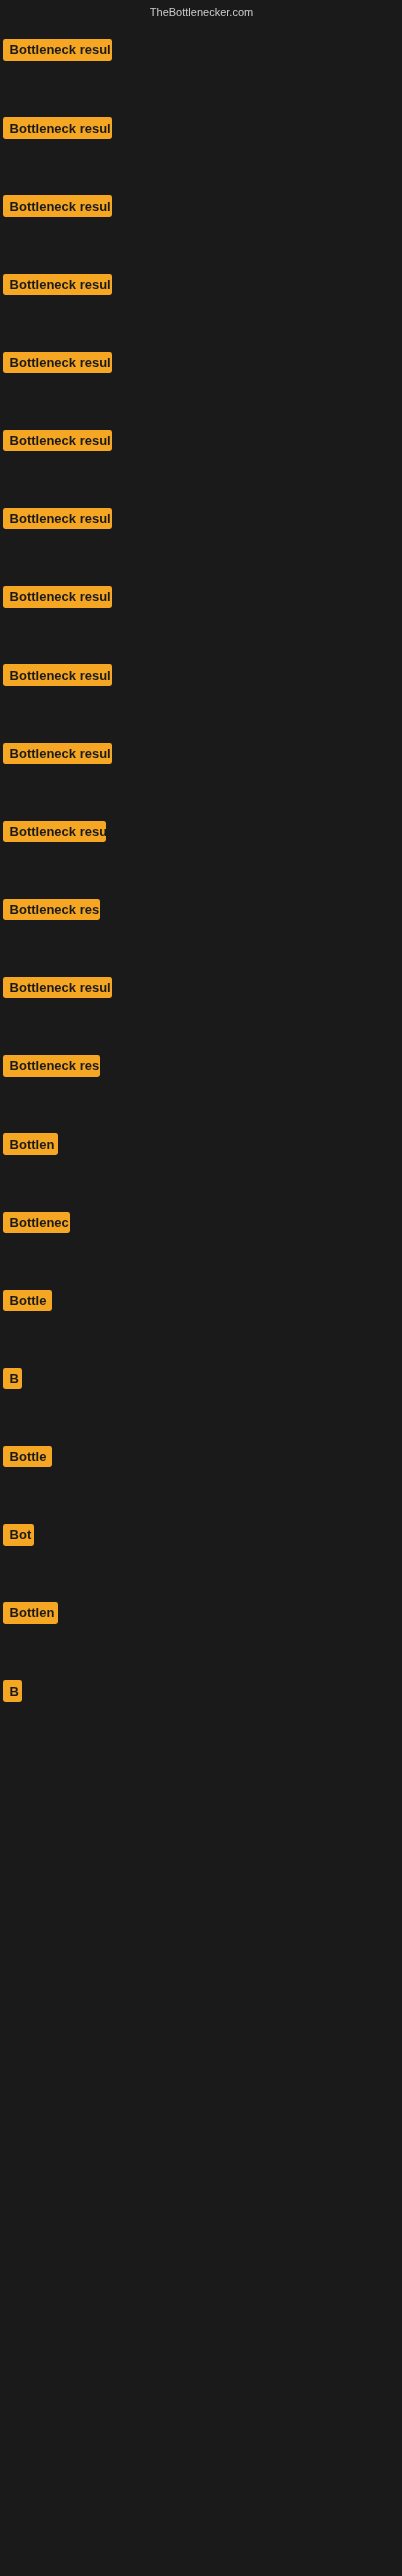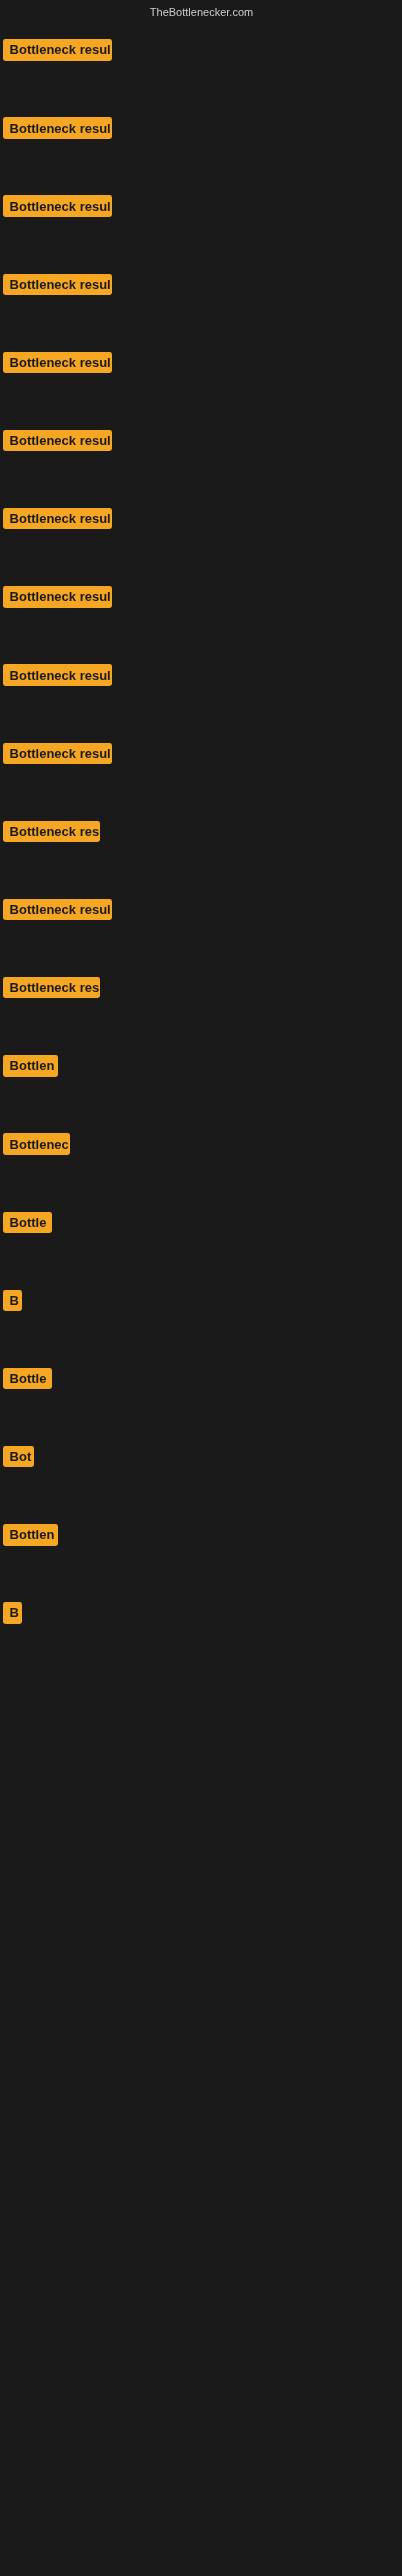--- a/index.html
+++ b/index.html
@@ -74,20 +74,23 @@
     <div class="result-row" style="margin-top: 44px;">
       <span class="bottleneck-badge" style="max-width: 109px;">Bottleneck resul</span>
     </div>
     <div class="result-row" style="margin-top: 44px;">
       <span class="bottleneck-badge" style="max-width: 109px;">Bottleneck resul</span>
     </div>
     <div class="result-row" style="margin-top: 44px;">
       <span class="bottleneck-badge" style="max-width: 109px;">Bottleneck resul</span>
     </div>
     <div class="result-row" style="margin-top: 44px;">
+      <span class="bottleneck-badge" style="max-width: 103px;">Bottleneck resu</span>
+    </div>
+    <div class="result-row" style="margin-top: 44px;">
       <span class="bottleneck-badge" style="max-width: 97px;">Bottleneck res</span>
     </div>
     <div class="result-row" style="margin-top: 44px;">
       <span class="bottleneck-badge" style="max-width: 109px;">Bottleneck resul</span>
     </div>
     <div class="result-row" style="margin-top: 44px;">
       <span class="bottleneck-badge" style="max-width: 97px;">Bottleneck res</span>
     </div>
     <div class="result-row" style="margin-top: 44px;">
       <span class="bottleneck-badge" style="max-width: 55px;">Bottlen</span>

